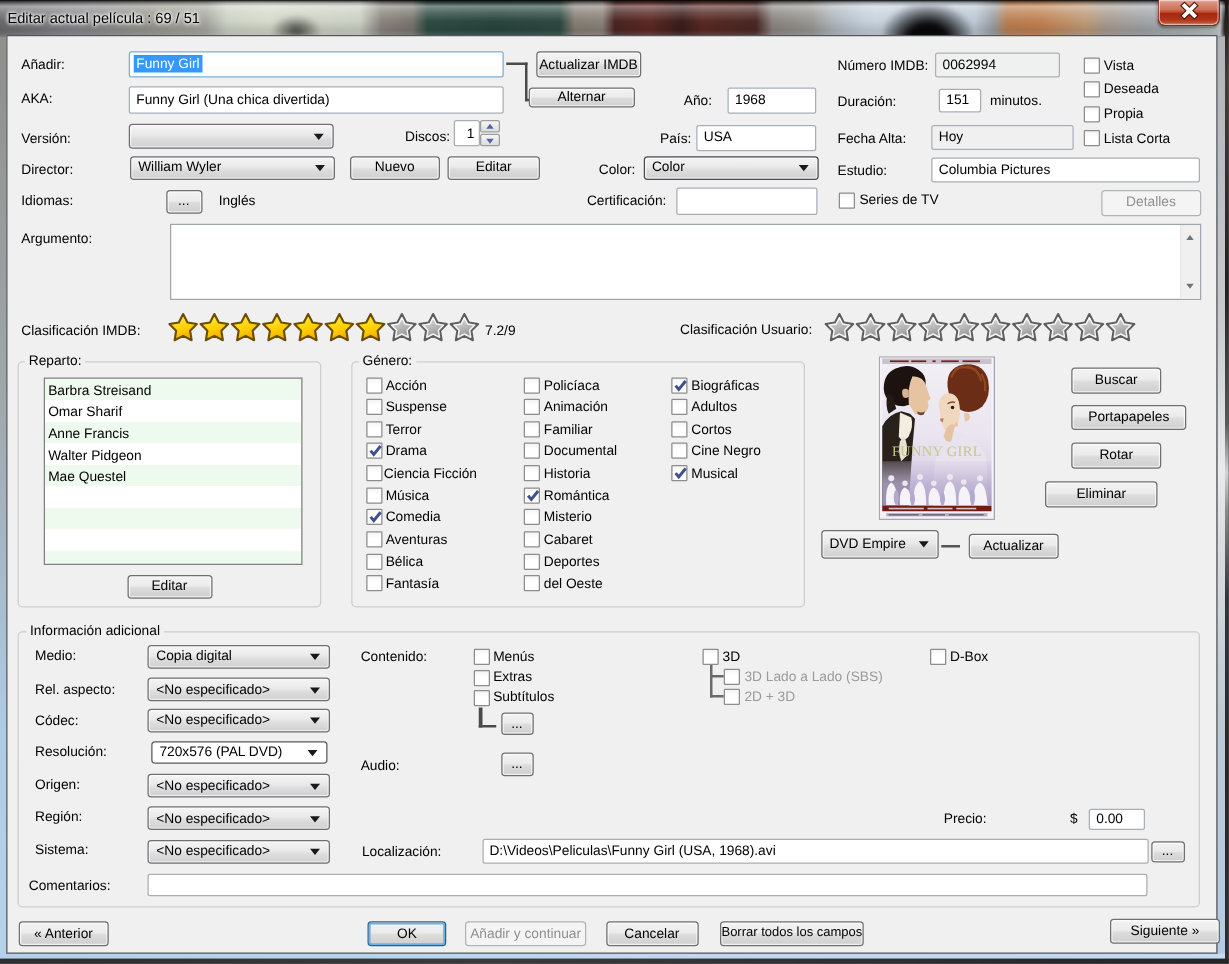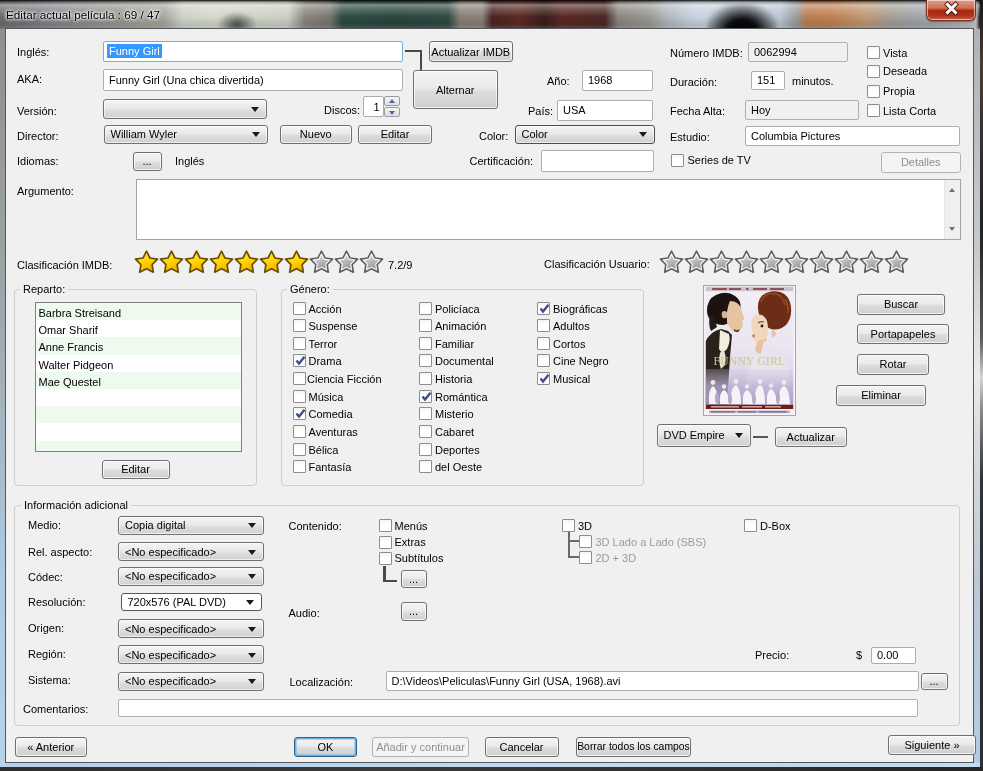--- a/index.html
+++ b/index.html
@@ -41,50 +41,50 @@
 <div class="abs" style="left:973.5px;top:29px;width:6px;height:737px;
   background:linear-gradient(#B0B4B8 0%,#C6CACD 30%,#E9EBED 47%,#D9DDE0 55%,#BCC8D4 75%,#B2CCE6 100%)"></div>
 <div class="abs" style="left:979.5px;top:0;width:3.5px;height:771px;
   background:linear-gradient(#161616 0%,#4A3C32 8%,#3A3230 16%,#23201E 30%,#5A5A58 44%,#D5D5D5 49%,#8A8A88 53%,#33343A 62%,#26262A 80%,#303034 100%)"></div>
 <div class="abs" style="left:0;top:762.5px;width:979.5px;height:4px;
   background:linear-gradient(90deg,#B4D0EA,#BDD8F0 50%,#C2DCF2)"></div>
 <div class="abs" style="left:0;top:766.5px;width:983px;height:4.5px;background:linear-gradient(90deg,#2E2E30,#3A3A3C 40%,#252527)"></div>
 <div class="abs" style="left:707px;top:4px;width:70px;height:27px;background:radial-gradient(ellipse at 50% 100%,rgba(8,8,10,1) 30%,rgba(8,8,10,0) 78%);filter:blur(1.5px)"></div>
 <div class="abs" style="left:217px;top:12px;width:40px;height:17px;background:radial-gradient(ellipse at 50% 75%,rgba(52,56,50,.9),rgba(52,56,50,0) 72%);filter:blur(1.5px)"></div>
 
-<div class="abs" style="left:6px;top:7.5px;font-size:11.7px;color:#000;text-shadow:0 0 3px #fff,0 0 3px #fff,0 0 4px rgba(255,255,255,.9)">Editar actual película : 69 / 47</div>
+<div class="abs" style="left:6px;top:7.5px;font-size:11.7px;color:#000;text-shadow:0 0 3px #fff,0 0 3px #fff,0 0 4px rgba(255,255,255,.9)">Editar actual película : 69 / 51</div>
 <div class="abs" style="left:925.5px;top:0;width:48px;height:19.5px;border-radius:0 0 6px 6px;border:1px solid #7C2E20;border-top:none;
   background:linear-gradient(#DD9C8C 0%,#CE7257 38%,#BB4226 50%,#A7270F 52%,#AE3418 78%,#C4654A 100%);
   box-shadow:inset 0 0 0 1px rgba(255,255,255,.55),0 1px 2px rgba(0,0,0,.4)">
   <svg width="48" height="19" style="position:absolute;left:0;top:0">
         <g stroke="#FFF" stroke-width="3.1" stroke-linecap="square">
           <path d="M20.5,4.5 L28.5,12.5 M28.5,4.5 L20.5,12.5" stroke="#4A1008" stroke-width="4.8"></path>
           <path d="M20.5,4.5 L28.5,12.5 M28.5,4.5 L20.5,12.5"></path>
         </g>
       </svg>
 </div>
 
 <div class="abs" style="left:4.5px;top:28px;width:969px;height:734.5px;background:#F0F0F0;border:1.5px solid #55575B;box-sizing:border-box"></div>
 
-<div class="lbl" style="left:17px;top:46px">Inglés:</div>
+<div class="lbl" style="left:17px;top:46px">Añadir:</div>
 <div class="tb" style="left:103px;top:40.5px;width:300px;height:21.5px;border-color:#7AAFD4;padding:0 3px">
       <span style="background:#3399FF;color:#fff;padding:1px 2px">Funny Girl</span>
     </div>
 <div class="line" style="left:405px;top:50px;width:17px;height:2px"></div>
 <div class="line" style="left:420px;top:50px;width:2px;height:31px"></div>
 <div class="line" style="left:420px;top:79px;width:9px;height:2px"></div>
 <div class="btn" style="left:428.5px;top:41px;width:84.5px;height:21px">Actualizar IMDB</div>
 <div class="lbl" style="left:670px;top:47px">Número IMDB:</div>
 <div class="tb ro" style="left:748px;top:41.5px;width:100px;height:20.5px">0062994</div>
 <div class="cb" style="left:866.5px;top:46px"></div>
 <div class="lbl" style="left:883px;top:46.5px">Vista</div>
 
 <div class="lbl" style="left:17px;top:73px">AKA:</div>
 <div class="tb" style="left:103px;top:68.5px;width:300px;height:22px">Funny Girl (Una chica divertida)</div>
-<div class="btn" style="left:413px;top:70px;width:84.5px;height:39px">Alternar</div>
+<div class="btn" style="left:423px;top:70px;width:84.5px;height:16px">Alternar</div>
 <div class="lbl" style="left:547px;top:74.5px">Año:</div>
 <div class="tb" style="left:582px;top:69.5px;width:71px;height:21px">1968</div>
 <div class="lbl" style="left:670px;top:75.5px">Duración:</div>
 <div class="tb" style="left:751px;top:70.5px;width:34px;height:19px">151</div>
 <div class="lbl" style="left:792px;top:75px">minutos.</div>
 <div class="cb" style="left:866.5px;top:64.5px"></div>
 <div class="lbl" style="left:883px;top:65px">Deseada</div>
 
 <div class="lbl" style="left:17px;top:104.5px">Versión:</div>
 <div class="combo" style="left:103px;top:98.5px;width:164px;height:20px"></div>
@@ -365,21 +365,21 @@
           <circle cx="81" cy="97.5" r="2.4"></circle>
         </g>
         <g fill="#B4A8CC">
           <ellipse cx="14" cy="113" rx="2" ry="6"></ellipse>
           <ellipse cx="27" cy="114" rx="2" ry="5"></ellipse>
           <ellipse cx="51" cy="114" rx="2" ry="5"></ellipse>
           <ellipse cx="75" cy="113" rx="2" ry="6"></ellipse>
         </g>
       </svg></div>
 
-<div class="btn" style="left:857px;top:294px;width:88px;height:20.5px">Buscar</div>
+<div class="btn" style="left:857px;top:294px;width:72px;height:20.5px">Buscar</div>
 <div class="btn" style="left:857px;top:323.5px;width:92px;height:20.5px">Portapapeles</div>
 <div class="btn" style="left:857px;top:354px;width:72px;height:20.5px">Rotar</div>
 <div class="btn" style="left:836px;top:385px;width:90px;height:20.5px">Eliminar</div>
 
 <div class="combo" style="left:656.5px;top:424px;width:94.5px;height:22.5px">DVD Empire</div>
 <div class="line" style="left:753px;top:435.5px;width:15px;height:2px;background:#555"></div>
 <div class="btn" style="left:775px;top:426.5px;width:71.5px;height:20px">Actualizar</div>
 
 <div class="grp" style="left:14px;top:505px;width:946px;height:221px"></div>
 <div class="leg" style="left:21px;top:499px">Información adicional</div>

